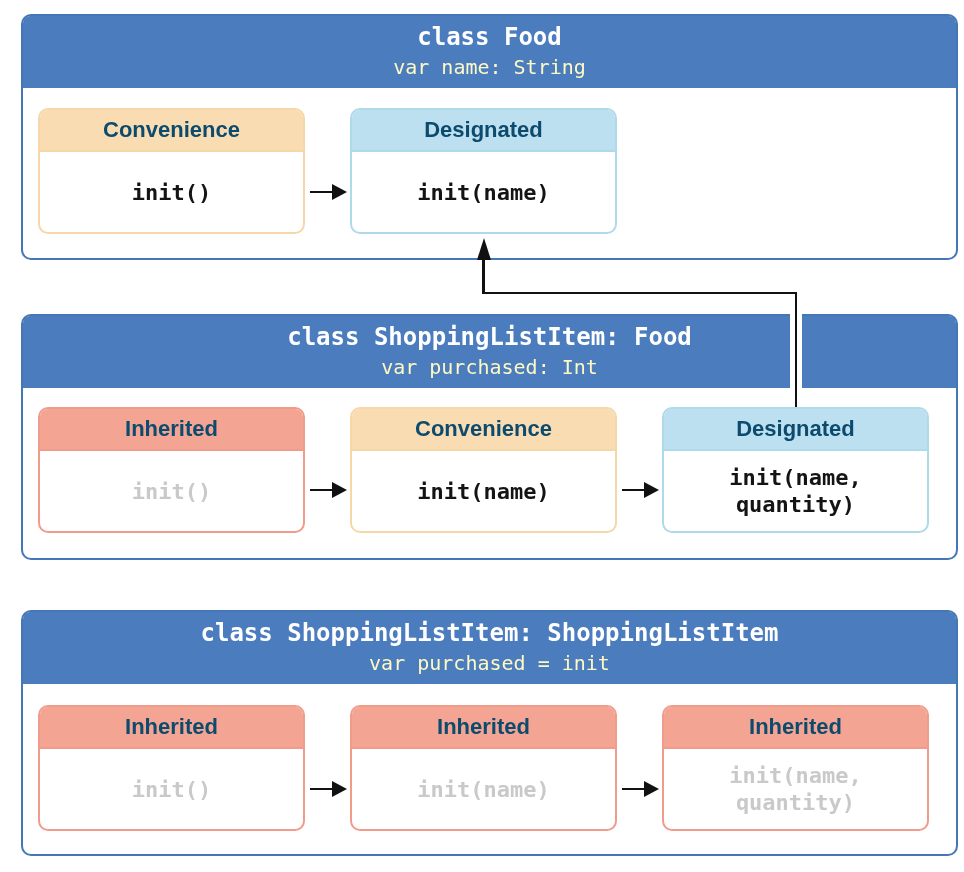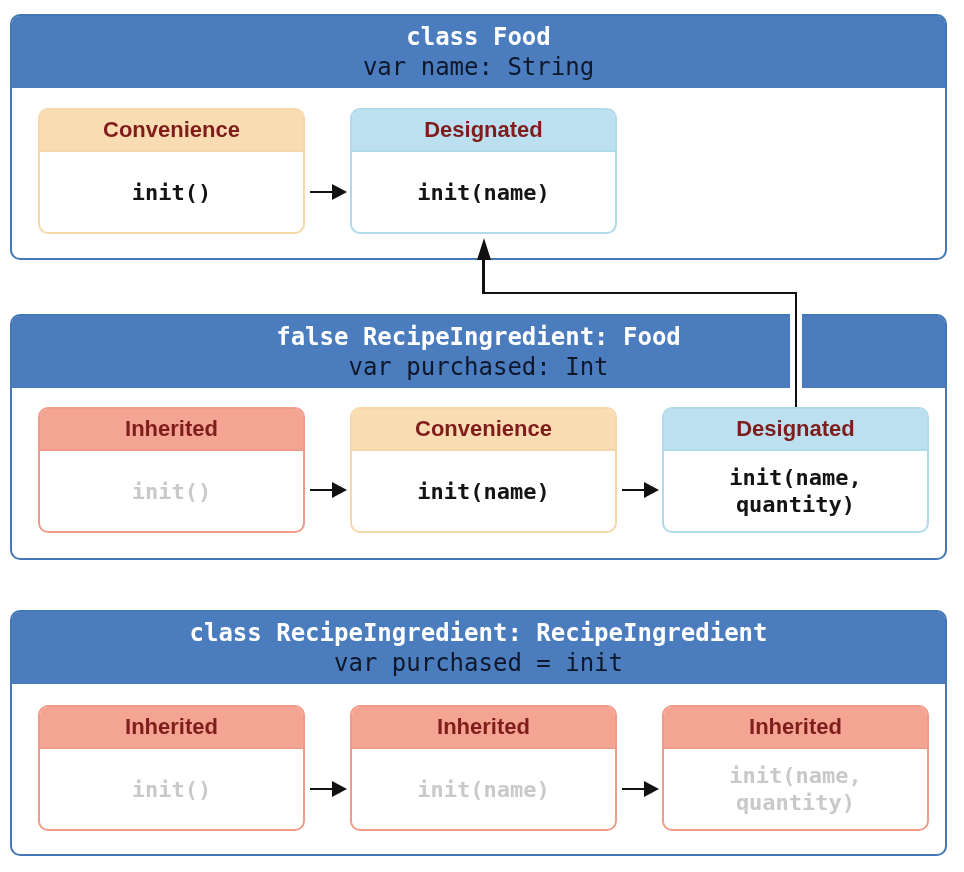--- a/index.html
+++ b/index.html
@@ -3,47 +3,47 @@
 <meta charset="utf-8">
 <style>
   html,body { margin:0; padding:0; background:#ffffff; }
   #page {
     position:relative; width:964px; height:872px; background:#ffffff;
     font-family:"Liberation Sans", sans-serif; overflow:hidden;
   }
 
   
   .class-box {
-    position:absolute; left:10px; width:937px; height:246px;
+    position:absolute; left:21px; width:937px; height:246px;
     background:#ffffff; border:2.5px solid #4577B6; border-radius:10px;
     box-sizing:border-box;
   }
   .class-box.b1 { top:14px; }
   .class-box.b2 { top:314px; }
   .class-box.b3 { top:610px; }
   .class-header {
     height:72px; background:#4A7CBE; border-radius:7px 7px 0 0;
     display:flex; flex-direction:column; align-items:center; justify-content:center;
     font-family:"DejaVu Sans Mono", monospace; color:#ffffff;
   }
   .class-title   { font-weight:bold; font-size:24px; line-height:30px; }
-  .class-subtitle{ font-size:24px; line-height:30px; color:#0f172a; }
+  .class-subtitle{ font-size:20px; line-height:30px; color:#fef9c3; }
 
   
   .card {
     position:absolute; width:267px; height:126px; background:#ffffff;
     border:2px solid; border-radius:10px; box-sizing:border-box; overflow:hidden;
   }
   .col1 { left:38px; }  .col2 { left:350px; }  .col3 { left:662px; }
   .row1 { top:108px; }  .row2 { top:407px; }   .row3 { top:705px; }
   .card-strip {
     height:40px; border-bottom:2px solid;
     display:flex; align-items:center; justify-content:center;
     font-family:"Liberation Sans", sans-serif; font-weight:bold;
-    font-size:22px; color:#7f1d1d;
+    font-size:22px; color:#0c4a6e;
   }
   .card-body {
     height:80px; display:flex; align-items:center; justify-content:center;
     font-family:"DejaVu Sans Mono", monospace; font-size:22px; line-height:27px;
     color:#141414; text-align:center; white-space:pre-line;font-weight:bold;
   }
   .t-convenience { border-color:#F6D7A9; }
   .t-convenience .card-strip { background:#FADCB2; border-color:#F6D7A9; }
   .t-designated { border-color:#AFDAEA; }
   .t-designated .card-strip { background:#BCE0EF; border-color:#AFDAEA; }
@@ -74,28 +74,28 @@
 
   <div class="class-box b1">
     <div class="class-header">
       <div class="class-title">class Food</div>
       <div class="class-subtitle">var name: String</div>
     </div>
   </div>
 
   <div class="class-box b2">
     <div class="class-header">
-      <div class="class-title">false RecipeIngredient: Food</div>
+      <div class="class-title">class ShoppingListItem: Food</div>
       <div class="class-subtitle">var purchased: Int</div>
     </div>
   </div>
 
   <div class="class-box b3">
     <div class="class-header">
-      <div class="class-title">class RecipeIngredient: RecipeIngredient</div>
+      <div class="class-title">class ShoppingListItem: ShoppingListItem</div>
       <div class="class-subtitle">var purchased = init</div>
     </div>
   </div>
 
   <div class="card t-convenience row1 col1">
     <div class="card-strip">Convenience</div>
     <div class="card-body">init()</div>
   </div>
   <div class="card t-designated row1 col2">
     <div class="card-strip">Designated</div>

